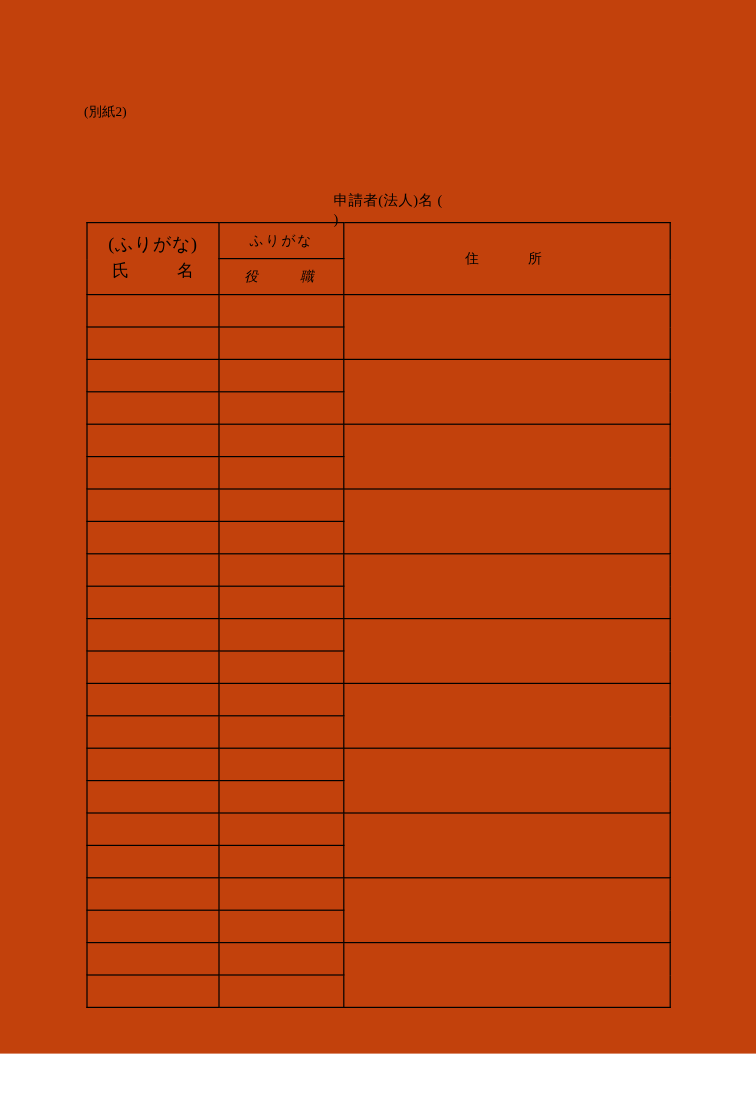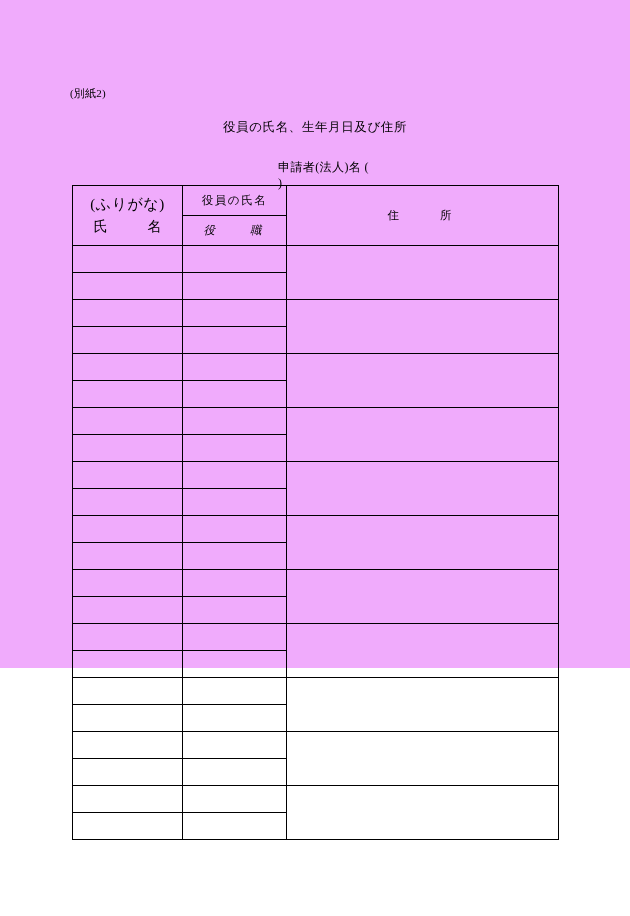--- a/index.html
+++ b/index.html
@@ -14,22 +14,22 @@
     font-family: "Liberation Serif", "DejaVu Serif", serif;
     color: #000000;
     overflow: hidden;
   }
 
   .page {
     position: absolute;
     left: 0;
     top: 0;
     width: 630px;
-    height: 668px;
-    background: #f0abfc;
+    height: 878px;
+    background: #c2410c;
   }
 
   .doc-label {
     position: absolute;
     left: 70px;
     top: 86px;
     font-size: 11px;
     letter-spacing: 0.2px;
   }
 
@@ -93,40 +93,39 @@
   .row-cell { height: 26px; }
   .addr-cell { }
 </style>
 </head>
 <body>
 
 <div class="page">
 
   <div class="doc-label">(別紙2)</div>
 
-  <div class="doc-title">役員の氏名、生年月日及び住所</div>
 
   <div class="applicant-line">
     <span>申請者(法人)名 (</span>
     <span class="paren-close">)</span>
   </div>
 
   <table class="roster">
     <colgroup>
       <col class="c-name">
       <col class="c-mid">
       <col class="c-addr">
     </colgroup>
     <tbody>
       <tr>
         <td class="hdr-name" rowspan="2">
           <span class="l1">(ふりがな)</span>
           <span class="l2">氏　　名</span>
         </td>
-        <td class="hdr-birth">役員の氏名</td>
+        <td class="hdr-birth">ふりがな</td>
         <td class="hdr-addr" rowspan="2">住　　所</td>
       </tr>
       <tr>
         <td class="hdr-post">役　　職</td>
       </tr>
 
       <tr>
         <td class="row-cell"></td>
         <td class="row-cell"></td>
         <td class="addr-cell" rowspan="2"></td>

